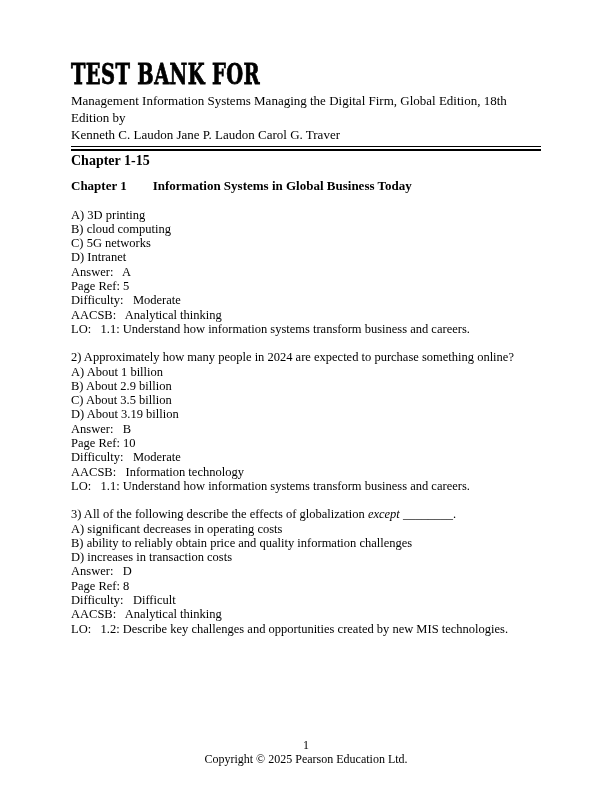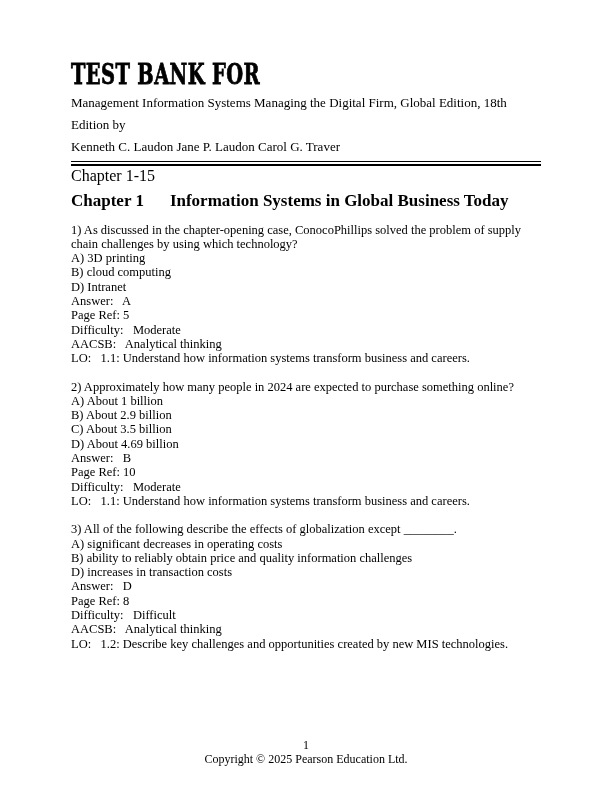--- a/index.html
+++ b/index.html
@@ -28,51 +28,51 @@
     line-height: 30px;
     letter-spacing: 0.5px;
     -webkit-text-stroke: 0.8px #000;
     transform: scaleX(0.72);
     transform-origin: left center;
     white-space: nowrap;
   }
   .subtitle-line {
     display: block;
     font-size: 13px;
-    line-height: 22px;
+    line-height: 17px;
   }
   .subtitle-block { margin-top: 2px; }
   .rule-thin {
     border: 0;
     border-top: 1px solid #000;
     margin: 3px 0 0 0;
     height: 0;
   }
   .rule-thick {
     border: 0;
     border-top: 2.5px solid #000;
     margin: 2px 0 0 0;
     height: 0;
   }
   .chapter-range {
-    font-weight: normal;
-    font-size: 16px;
+    font-weight: bold;
+    font-size: 14px;
     margin-top: 3px;
   }
   .chapter-heading {
     font-weight: bold;
-    font-size: 17px;
+    font-size: 13px;
     margin-top: 11px;
   }
   .chapter-heading .ch-label { margin-right: 26px; }
   .question-block { margin-top: 14px; }
   .stem, .line {
     white-space: pre-wrap;
   }
-  .stem .it { }
+  .stem .it { font-style: italic; }
   .footer {
     position: absolute;
     left: 0;
     right: 0;
     top: 723px;
     text-align: center;
     font-size: 12px;
     line-height: 13.5px;
   }
 </style>
@@ -91,40 +91,41 @@
   <div class="rule-thin"></div>
   <div class="rule-thick"></div>
 
   <div class="chapter-range">Chapter 1-15</div>
 
   <div class="chapter-heading">
     <span class="ch-label">Chapter 1</span><span>Information Systems in Global Business Today</span>
   </div>
 
   <div class="question-block">
-    <div class="stem"><span>1) As discussed in the chapter-opening case, ConocoPhillips solved the problem of supply chain challenges by using which technology?</span><span class="it"></span><span></span></div>
     <div class="line">A) 3D printing</div>
     <div class="line">B) cloud computing</div>
+    <div class="line">C) 5G networks</div>
     <div class="line">D) Intranet</div>
     <div class="line">Answer:   A</div>
     <div class="line">Page Ref: 5</div>
     <div class="line">Difficulty:   Moderate</div>
     <div class="line">AACSB:   Analytical thinking</div>
     <div class="line">LO:   1.1: Understand how information systems transform business and careers.</div>
   </div>
 
   <div class="question-block">
     <div class="stem"><span>2) Approximately how many people in 2024 are expected to purchase something online?</span><span class="it"></span><span></span></div>
     <div class="line">A) About 1 billion</div>
     <div class="line">B) About 2.9 billion</div>
     <div class="line">C) About 3.5 billion</div>
-    <div class="line">D) About 4.69 billion</div>
+    <div class="line">D) About 3.19 billion</div>
     <div class="line">Answer:   B</div>
     <div class="line">Page Ref: 10</div>
     <div class="line">Difficulty:   Moderate</div>
+    <div class="line">AACSB:   Information technology</div>
     <div class="line">LO:   1.1: Understand how information systems transform business and careers.</div>
   </div>
 
   <div class="question-block">
     <div class="stem"><span>3) All of the following describe the effects of globalization </span><span class="it">except</span><span> ________.</span></div>
     <div class="line">A) significant decreases in operating costs</div>
     <div class="line">B) ability to reliably obtain price and quality information challenges</div>
     <div class="line">D) increases in transaction costs</div>
     <div class="line">Answer:   D</div>
     <div class="line">Page Ref: 8</div>

